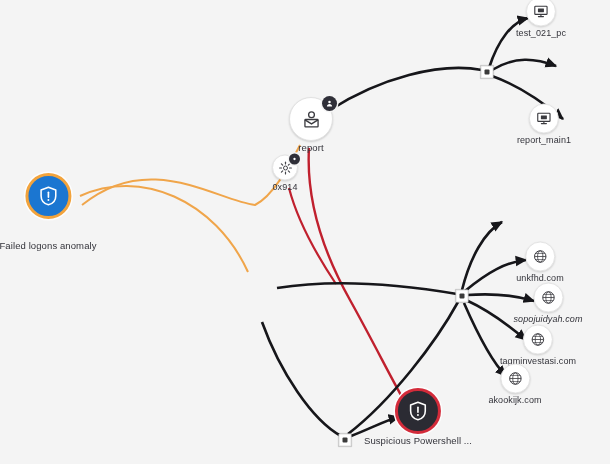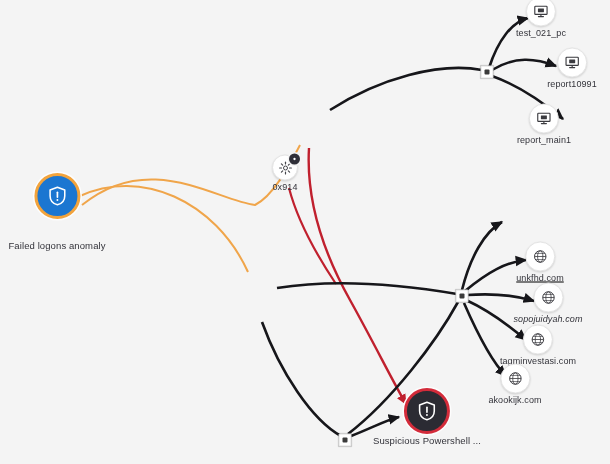--- a/index.html
+++ b/index.html
@@ -168,33 +168,51 @@
   <div class="shape-hub" style="left:487px; top:72px;">
     <span class="hub-mark"></span>
   </div>
   <div class="shape-hub" style="left:462px; top:296px;">
     <span class="hub-mark"></span>
   </div>
   <div class="shape-hub" style="left:345px; top:440px;">
     <span class="hub-mark"></span>
   </div>
 
-  <div class="node" style="left:57px; top:212px;gap:20px;">
+  <div class="node" style="left:48px; top:212px;gap:20px;">
     <div class="shape-node shape-alert-blue node-shape">
       <span class="icon">
         <svg width="22" height="22" viewBox="0 0 24 24">
           <path d="M12 2.5 L20 5.5 V12 c0 5.2 -3.4 8.4 -8 9.6 C7.4 20.4 4 17.2 4 12 V5.5 Z" fill="none" stroke="#ffffff" stroke-width="1.7" stroke-linejoin="round"></path>
           <line x1="12" y1="8" x2="12" y2="13.4" stroke="#ffffff" stroke-width="1.8" stroke-linecap="round"></line>
           <circle cx="12" cy="16.3" r="1.05" fill="#ffffff"></circle>
         </svg>
       </span>
     </div>
     <div class="node-label">Failed logons anomaly</div>
   </div>
 
+  <div class="node" style="left:311px; top:125px;">
+    <div class="shape-entity-lg node-shape">
+      <span class="icon">
+        <svg width="21" height="21" viewBox="0 0 24 24">
+          <circle cx="12" cy="6.6" r="3.3" fill="none" stroke="#3a3a3f" stroke-width="1.5"></circle>
+          <rect x="4.5" y="12" width="15" height="8.5" rx="0.8" fill="none" stroke="#3a3a3f" stroke-width="1.5"></rect>
+          <path d="M4.5 12.4 L12 17 L19.5 12.4" fill="none" stroke="#3a3a3f" stroke-width="1.5"></path>
+        </svg>
+      </span>
+      <span class="badge">
+        <svg width="9" height="9" viewBox="0 0 24 24">
+          <circle cx="12" cy="8" r="3.4" fill="#ffffff"></circle>
+          <path d="M5 20 c0 -4.2 3.3 -6.6 7 -6.6 s7 2.4 7 6.6 z" fill="#ffffff"></path>
+        </svg>
+      </span>
+    </div>
+    <div class="node-label">report</div>
+  </div>
 
   <div class="node" style="left:285px; top:173px;">
     <div class="shape-entity-sm node-shape">
       <span class="icon">
         <svg width="15" height="15" viewBox="0 0 24 24">
           <circle cx="12" cy="12" r="3.2" fill="none" stroke="#45454b" stroke-width="1.6"></circle>
           <g stroke="#45454b" stroke-width="1.9" stroke-linecap="round">
             <line x1="12" y1="2.6" x2="12" y2="5.6"></line>
             <line x1="12" y1="18.4" x2="12" y2="21.4"></line>
             <line x1="2.6" y1="12" x2="5.6" y2="12"></line>
@@ -209,21 +227,21 @@
       <span class="badge" style="width:11px;height:11px;right:-3px;top:-2px;">
         <svg width="7" height="7" viewBox="0 0 24 24">
           <circle cx="12" cy="12" r="4" fill="#ffffff"></circle>
         </svg>
       </span>
     </div>
     <div class="node-label label-sm">0x914</div>
   </div>
 
 
-  <div class="node" style="left:427px; top:417px;">
+  <div class="node" style="left:418px; top:417px;">
     <div class="shape-alert-dark node-shape">
       <span class="icon">
         <svg width="22" height="22" viewBox="0 0 24 24">
           <path d="M12 2.5 L20 5.5 V12 c0 5.2 -3.4 8.4 -8 9.6 C7.4 20.4 4 17.2 4 12 V5.5 Z" fill="none" stroke="#ffffff" stroke-width="1.7" stroke-linejoin="round"></path>
           <line x1="12" y1="8" x2="12" y2="13.4" stroke="#ffffff" stroke-width="1.8" stroke-linecap="round"></line>
           <circle cx="12" cy="16.3" r="1.05" fill="#ffffff"></circle>
         </svg>
       </span>
     </div>
     <div class="node-label">Suspicious Powershell ...</div>
@@ -236,50 +254,37 @@
           <rect x="2.8" y="4.2" width="18.4" height="12.2" rx="1.1" fill="none" stroke="#3a3a3f" stroke-width="1.7"></rect>
           <rect x="7.5" y="7.4" width="9" height="5.6" rx="0.6" fill="#3a3a3f"></rect>
           <line x1="8.2" y1="19.6" x2="15.8" y2="19.6" stroke="#3a3a3f" stroke-width="1.7" stroke-linecap="round"></line>
           <line x1="12" y1="16.4" x2="12" y2="19.6" stroke="#3a3a3f" stroke-width="1.7"></line>
         </svg>
       </span>
     </div>
     <div class="node-label label-sm">test_021_pc</div>
   </div>
 
-  <div class="node" style="left:572px; top:68px;">
+
+  <div class="node" style="left:544px; top:124px;">
     <div class="shape-entity-md node-shape">
       <span class="icon">
         <svg width="16" height="16" viewBox="0 0 24 24">
           <rect x="2.8" y="4.2" width="18.4" height="12.2" rx="1.1" fill="none" stroke="#3a3a3f" stroke-width="1.7"></rect>
           <rect x="7.5" y="7.4" width="9" height="5.6" rx="0.6" fill="#3a3a3f"></rect>
           <line x1="8.2" y1="19.6" x2="15.8" y2="19.6" stroke="#3a3a3f" stroke-width="1.7" stroke-linecap="round"></line>
           <line x1="12" y1="16.4" x2="12" y2="19.6" stroke="#3a3a3f" stroke-width="1.7"></line>
         </svg>
       </span>
     </div>
-    <div class="node-label label-sm">report10991</div>
-  </div>
-
-  <div class="node" style="left:544px; top:124px;">
-    <div class="shape-entity-md node-shape">
-      <span class="icon">
-        <svg width="16" height="16" viewBox="0 0 24 24">
-          <rect x="2.8" y="4.2" width="18.4" height="12.2" rx="1.1" fill="none" stroke="#3a3a3f" stroke-width="1.7"></rect>
-          <rect x="7.5" y="7.4" width="9" height="5.6" rx="0.6" fill="#3a3a3f"></rect>
-          <line x1="8.2" y1="19.6" x2="15.8" y2="19.6" stroke="#3a3a3f" stroke-width="1.7" stroke-linecap="round"></line>
-          <line x1="12" y1="16.4" x2="12" y2="19.6" stroke="#3a3a3f" stroke-width="1.7"></line>
-        </svg>
-      </span>
-    </div>
     <div class="node-label label-sm">report_main1</div>
   </div>
 
 
-  <div class="node" style="left:540px; top:262px;text-decoration:underline;">
+  <div class="node" style="left:540px; top:262px;">
     <div class="shape-entity-md node-shape">
       <span class="icon">
         <svg width="16" height="16" viewBox="0 0 24 24">
           <circle cx="12" cy="12" r="8.6" fill="none" stroke="#3a3a3f" stroke-width="1.5"></circle>
           <ellipse cx="12" cy="12" rx="4" ry="8.6" fill="none" stroke="#3a3a3f" stroke-width="1.2"></ellipse>
           <line x1="3.4" y1="12" x2="20.6" y2="12" stroke="#3a3a3f" stroke-width="1.2"></line>
           <line x1="5" y1="7.4" x2="19" y2="7.4" stroke="#3a3a3f" stroke-width="1"></line>
           <line x1="5" y1="16.6" x2="19" y2="16.6" stroke="#3a3a3f" stroke-width="1"></line>
         </svg>
       </span>

